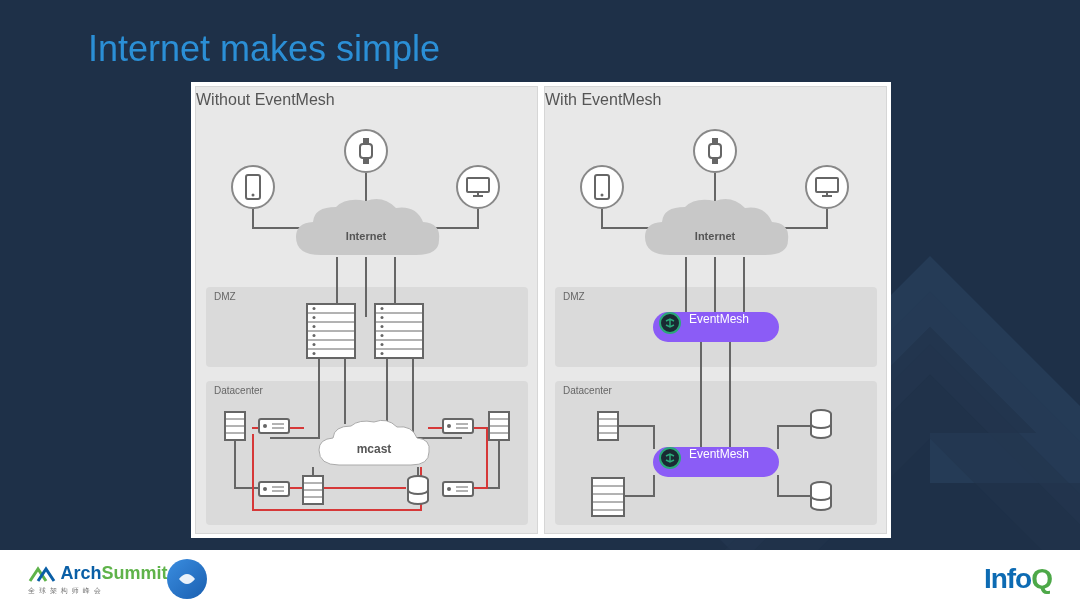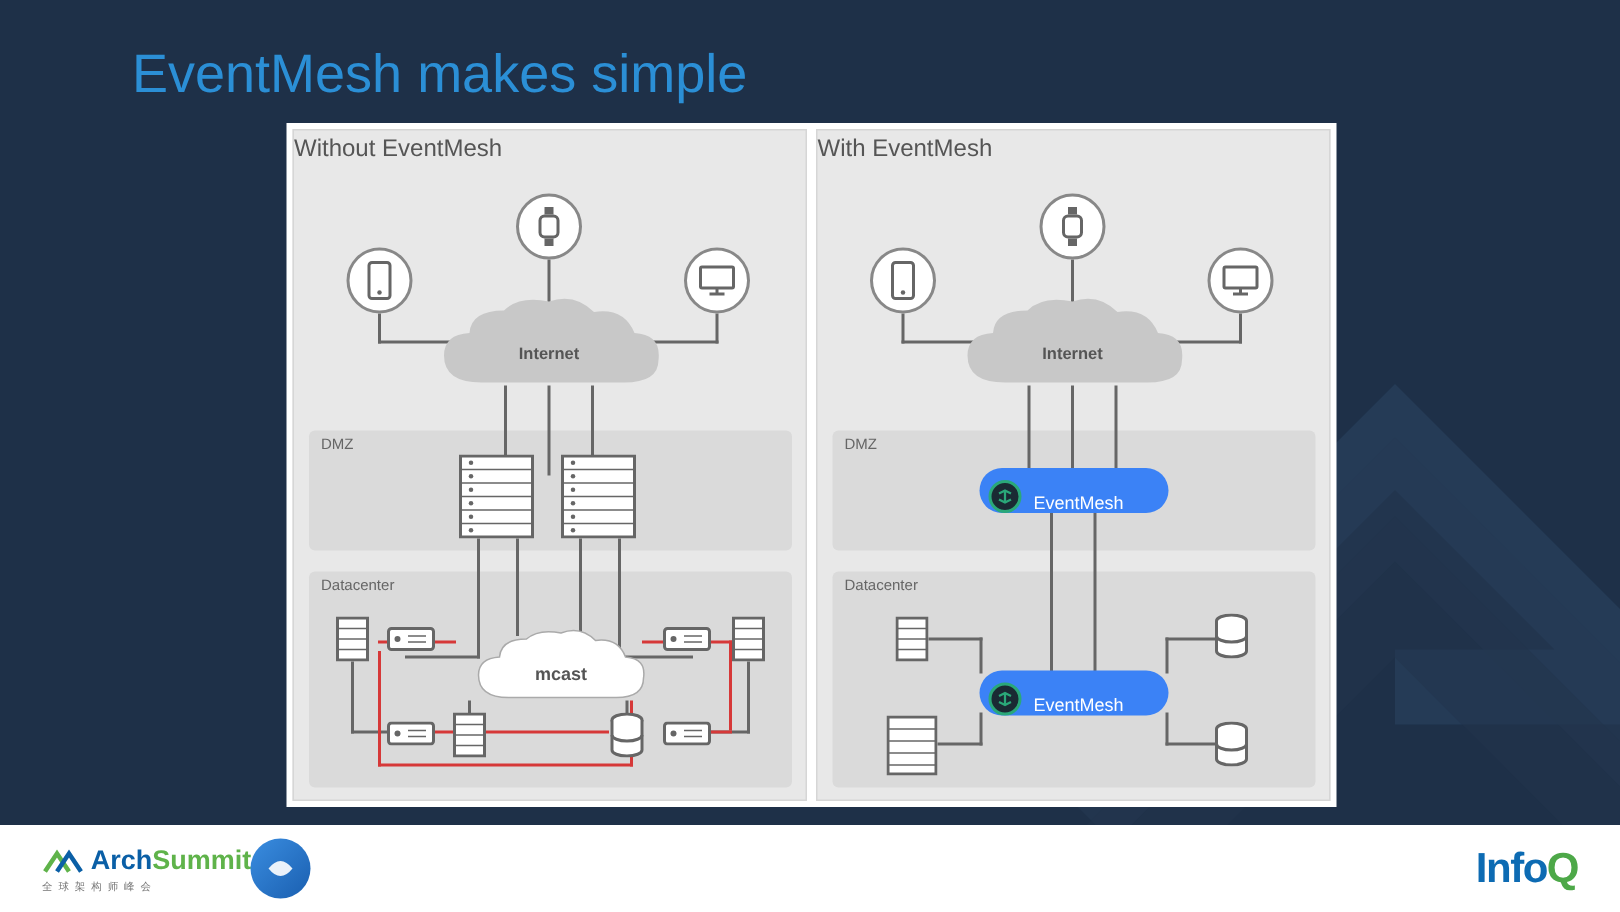--- a/index.html
+++ b/index.html
@@ -113,26 +113,26 @@
     top: 4px; left: 8px;
     font-size: 10px;
     color: #666;
   }
   .server-rack {
     position: absolute;
     z-index: 3;
   }
   .pill {
     position: absolute;
-    background: #3b82f6;
+    background: #8b5cf6;
     color: #fff;
     border-radius: 18px;
     height: 30px;
     display: flex;
-    align-items: flex-end;
+    align-items: flex-start;
     padding: 0 16px 0 6px;
     font-size: 12px;
     z-index: 4;
     gap: 8px;
   }
   .pill-icon {
     width: 22px; height: 22px;
     border-radius: 50%;
     background: #1a2a33;
     border: 2px solid #2aa879;
@@ -153,21 +153,21 @@
 </style>
 </head>
 <body>
 
 <svg class="bg-chevron" viewBox="0 0 600 600">
   <path d="M 100 300 L 300 100 L 500 300 L 300 300 L 300 300" fill="none" stroke="#2a4260" stroke-width="60" opacity="0.6"></path>
   <path d="M 50 400 L 300 150 L 550 400" fill="none" stroke="#253a54" stroke-width="70" opacity="0.5"></path>
   <path d="M 0 520 L 300 220 L 600 520" fill="none" stroke="#21344c" stroke-width="80" opacity="0.5"></path>
 </svg>
 
-<div class="title">EventMesh makes simple</div>
+<div class="title">Internet makes simple</div>
 
 <div class="diagram-container">
 
   <div class="panel">
     <div class="panel-title">Without EventMesh</div>
 
     <div class="device-circle" style="left:35px; top:78px;">
       <svg width="18" height="26" viewBox="0 0 18 26">
           <rect x="2" y="1" width="14" height="24" rx="2" fill="none" stroke="#666" stroke-width="2"></rect>
           <circle cx="9" cy="21" r="1.5" fill="#666"></circle>

